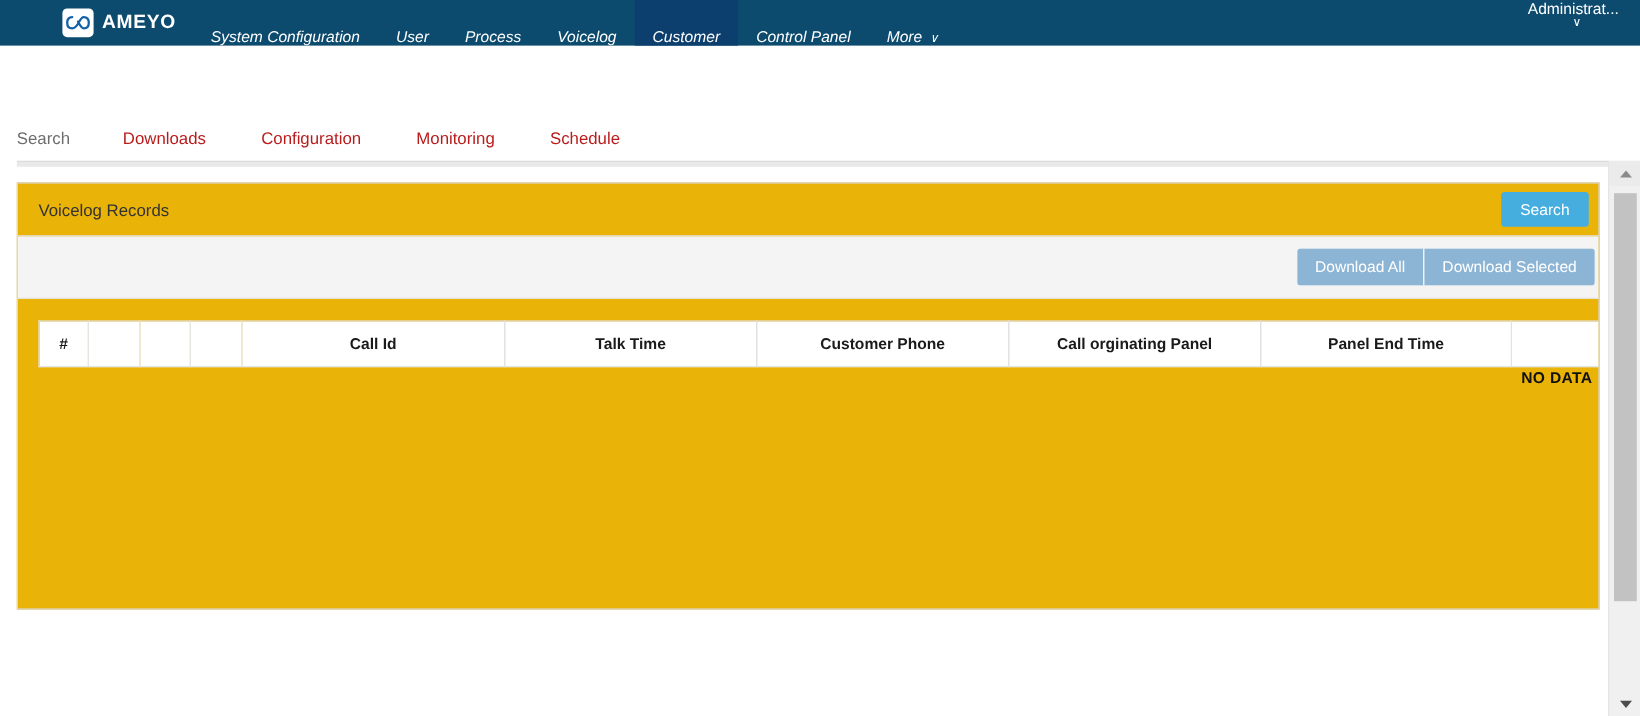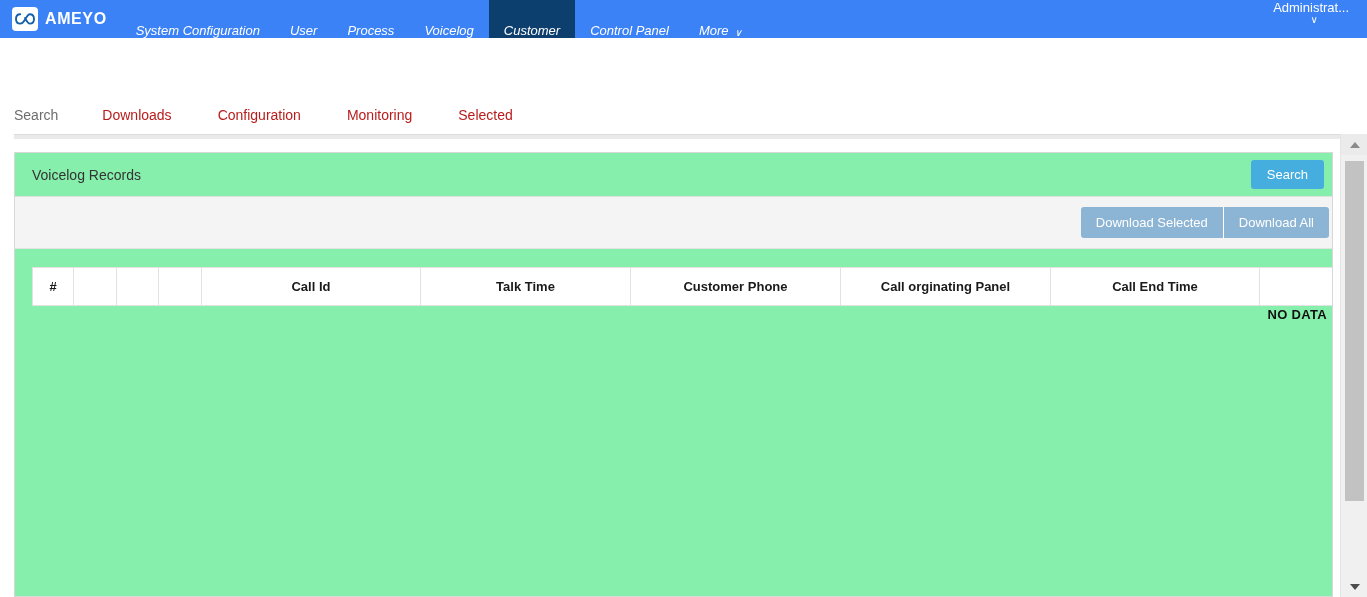--- a/index.html
+++ b/index.html
@@ -8,22 +8,22 @@
     width: 1367px; height: 597px;
     overflow: hidden;
     background: #ffffff;
     font-family: "Liberation Sans", sans-serif;
   }
 
   
   #topnav {
     position: absolute; top: 0; left: 0;
     width: 1367px; height: 38px;
-    background: #3b82f6;
-    display: flex; align-items: stretch;
+    background: #0c4a6e;
+    display: flex; align-items: stretch; padding-left: 40px;
   }
   .logo-wrap {
     display: flex; align-items: center;
     padding: 0 14px 0 12px;
   }
   .logo-mark {
     width: 26px; height: 24px;
     background: #ffffff;
     border-radius: 4px;
     display: flex; align-items: center; justify-content: center;
@@ -94,23 +94,23 @@
   #subtabs-rule {
     position: absolute; top: 134px; left: 14px;
     width: 1326px; height: 5px;
     background: #e9e9e9;
     border-top: 1px solid #dcdcdc;
   }
 
   
   #panel {
     position: absolute; top: 152px; left: 14px;
-    width: 1319px; height: 445px;
+    width: 1319px; height: 356px;
     border: 1px solid #d8d8d8;
-    background: #86efac;
+    background: #eab308;
   }
   #panel-header {
     position: relative;
     height: 44px;
     border-bottom: 1px solid #e0e0e0;
     display: flex; align-items: center;
     padding: 0 10px 0 17px;
   }
   #panel-title {
     font-size: 14px;
@@ -267,35 +267,35 @@
     <span>Administrat...</span>
     <span class="nav-caret">∨</span>
   </div>
 </div>
 
 <div id="subtabs">
   <div class="subtab current">Search</div>
   <div class="subtab">Downloads</div>
   <div class="subtab">Configuration</div>
   <div class="subtab">Monitoring</div>
-  <div class="subtab">Selected</div>
+  <div class="subtab">Schedule</div>
 </div>
 <div id="subtabs-rule"></div>
 
 <div id="panel">
 
   <div id="panel-header">
     <span id="panel-title">Voicelog Records</span>
     <button id="search-button">Search</button>
   </div>
 
   <div id="toolbar">
     <div id="download-group">
+      <button class="dl-button">Download All</button>
       <button class="dl-button">Download Selected</button>
-      <button class="dl-button">Download All</button>
     </div>
   </div>
 
   <div id="table-wrap">
     <table id="records-table">
       <colgroup>
         <col style="width:41px">
           <col style="width:43px">
           <col style="width:42px">
         <col style="width:43px">
@@ -309,21 +309,21 @@
       <thead>
         <tr>
           <th>#</th>
           <th></th>
           <th></th>
           <th></th>
           <th>Call Id</th>
           <th>Talk Time</th>
           <th>Customer Phone</th>
           <th>Call orginating Panel</th>
-          <th>Call End Time</th>
+          <th>Panel End Time</th>
           <th></th>
         </tr>
       </thead>
       <tbody></tbody>
     </table>
     <div id="no-data-row">NO DATA</div>
   </div>
 </div>
 
 <div id="scrollbar">

